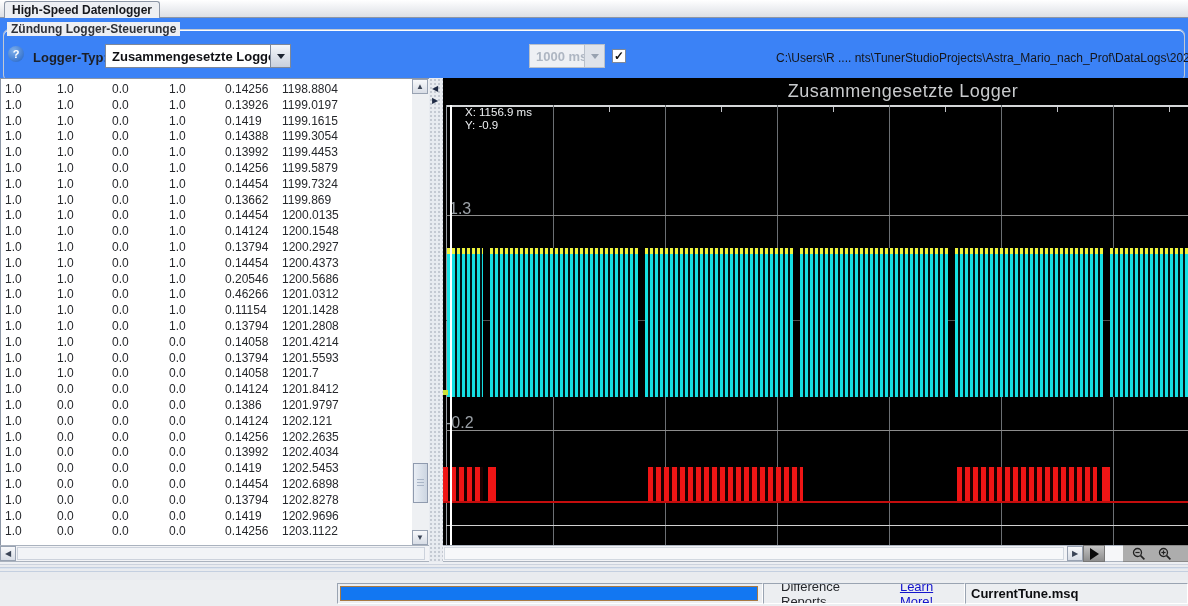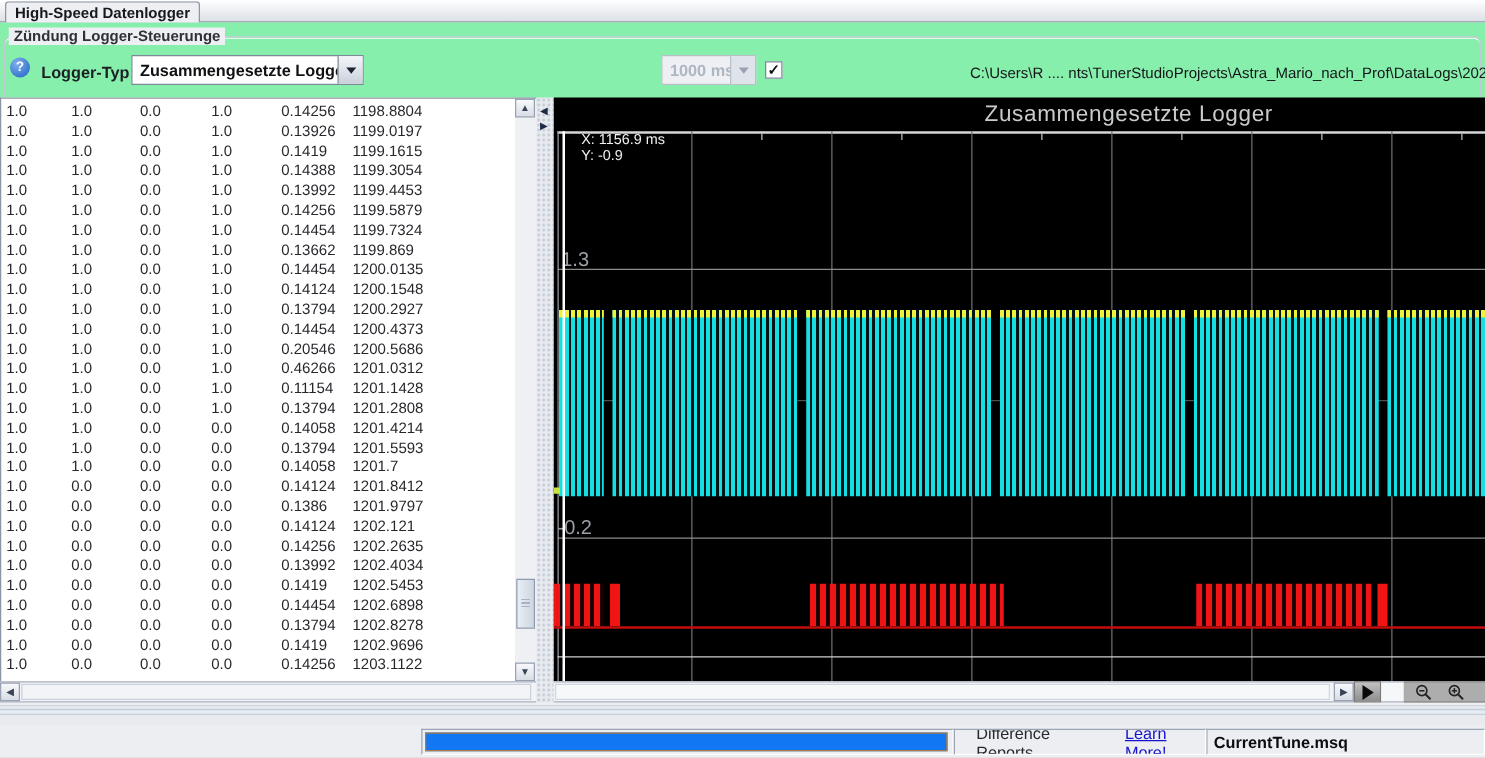--- a/index.html
+++ b/index.html
@@ -8,21 +8,21 @@
   #app *{box-sizing:border-box;}
 
   
   #tabstrip{position:absolute;left:0;top:0;width:1188px;height:18px;
     background:linear-gradient(#ffffff,#dcdfe5);border-bottom:1px solid #8c96a6;}
   .tab{position:absolute;left:4px;top:1px;width:156px;height:17px;z-index:2;
     background:#edeff3;border:1px solid #8c96a6;border-bottom:none;border-radius:3px 3px 0 0;
     font-size:12px;font-weight:700;color:#16181d;display:flex;align-items:center;justify-content:center;}
 
   
-  #controlbar{position:absolute;left:0;top:18px;width:1188px;height:66px;background:#86efac;}
+  #controlbar{position:absolute;left:0;top:18px;width:1188px;height:66px;background:#3b82f6;}
   .group-rect{position:absolute;left:3px;top:11px;right:3px;bottom:3px;
     border:1px solid #c3c9d3;border-radius:6px;box-shadow:inset 0 1px 0 #fbfcfe;}
   .group-title{position:absolute;left:7px;top:4px;font-size:12px;font-weight:700;color:#2e3138;
     background:#edeff3;padding:0 4px;z-index:1;}
   .help{position:absolute;left:8px;top:28px;width:16px;height:16px;border-radius:50%;
     background:radial-gradient(circle at 35% 30%,#7fb0ec,#1f60c4);color:#fff;font-size:11px;font-weight:700;
     display:flex;align-items:center;justify-content:center;}
   .lbl{position:absolute;font-size:13px;font-weight:700;color:#1c1e24;white-space:nowrap;}
   #lbl-loggertype{left:33px;top:32px;}
   .combo{position:absolute;top:26px;height:24px;background:#fff;border:1px solid #7e8899;display:flex;align-items:stretch;}

